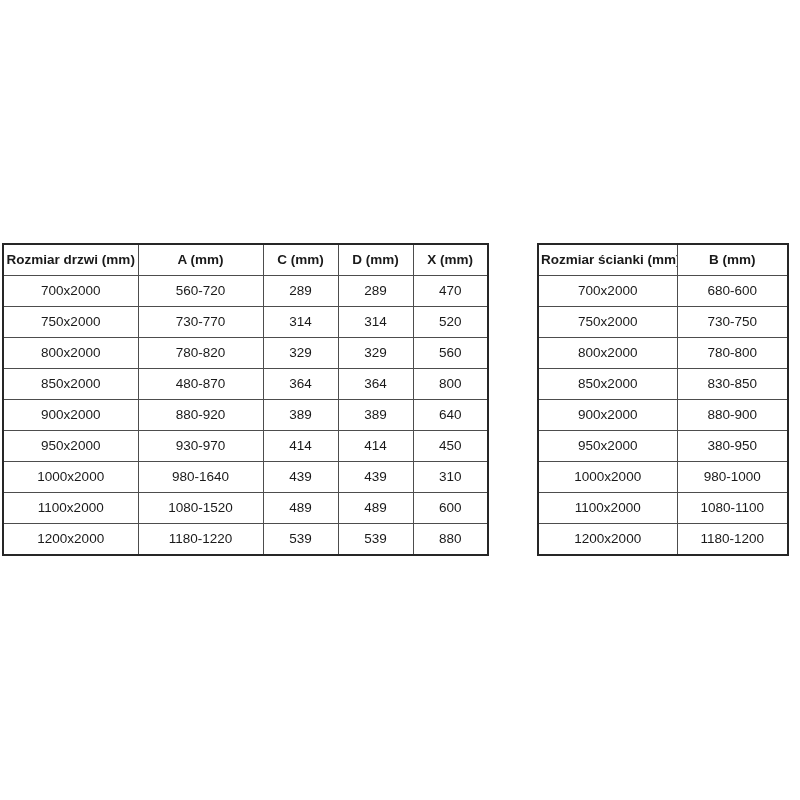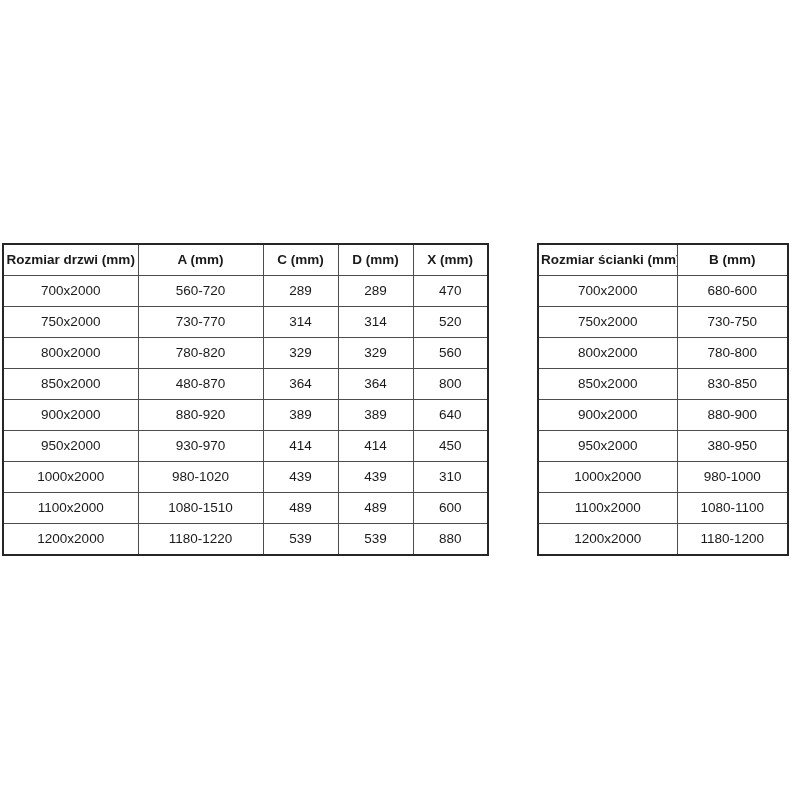--- a/index.html
+++ b/index.html
@@ -101,28 +101,28 @@
         </tr>
         <tr>
           <td>950x2000</td>
           <td>930-970</td>
           <td>414</td>
           <td>414</td>
           <td>450</td>
         </tr>
         <tr>
           <td>1000x2000</td>
-          <td>980-1020</td>
+          <td>980-1640</td>
           <td>439</td>
           <td>439</td>
           <td>310</td>
         </tr>
         <tr>
           <td>1100x2000</td>
-          <td>1080-1510</td>
+          <td>1080-1520</td>
           <td>489</td>
           <td>489</td>
           <td>600</td>
         </tr>
         <tr>
           <td>1200x2000</td>
           <td>1180-1220</td>
           <td>539</td>
           <td>539</td>
           <td>880</td>

